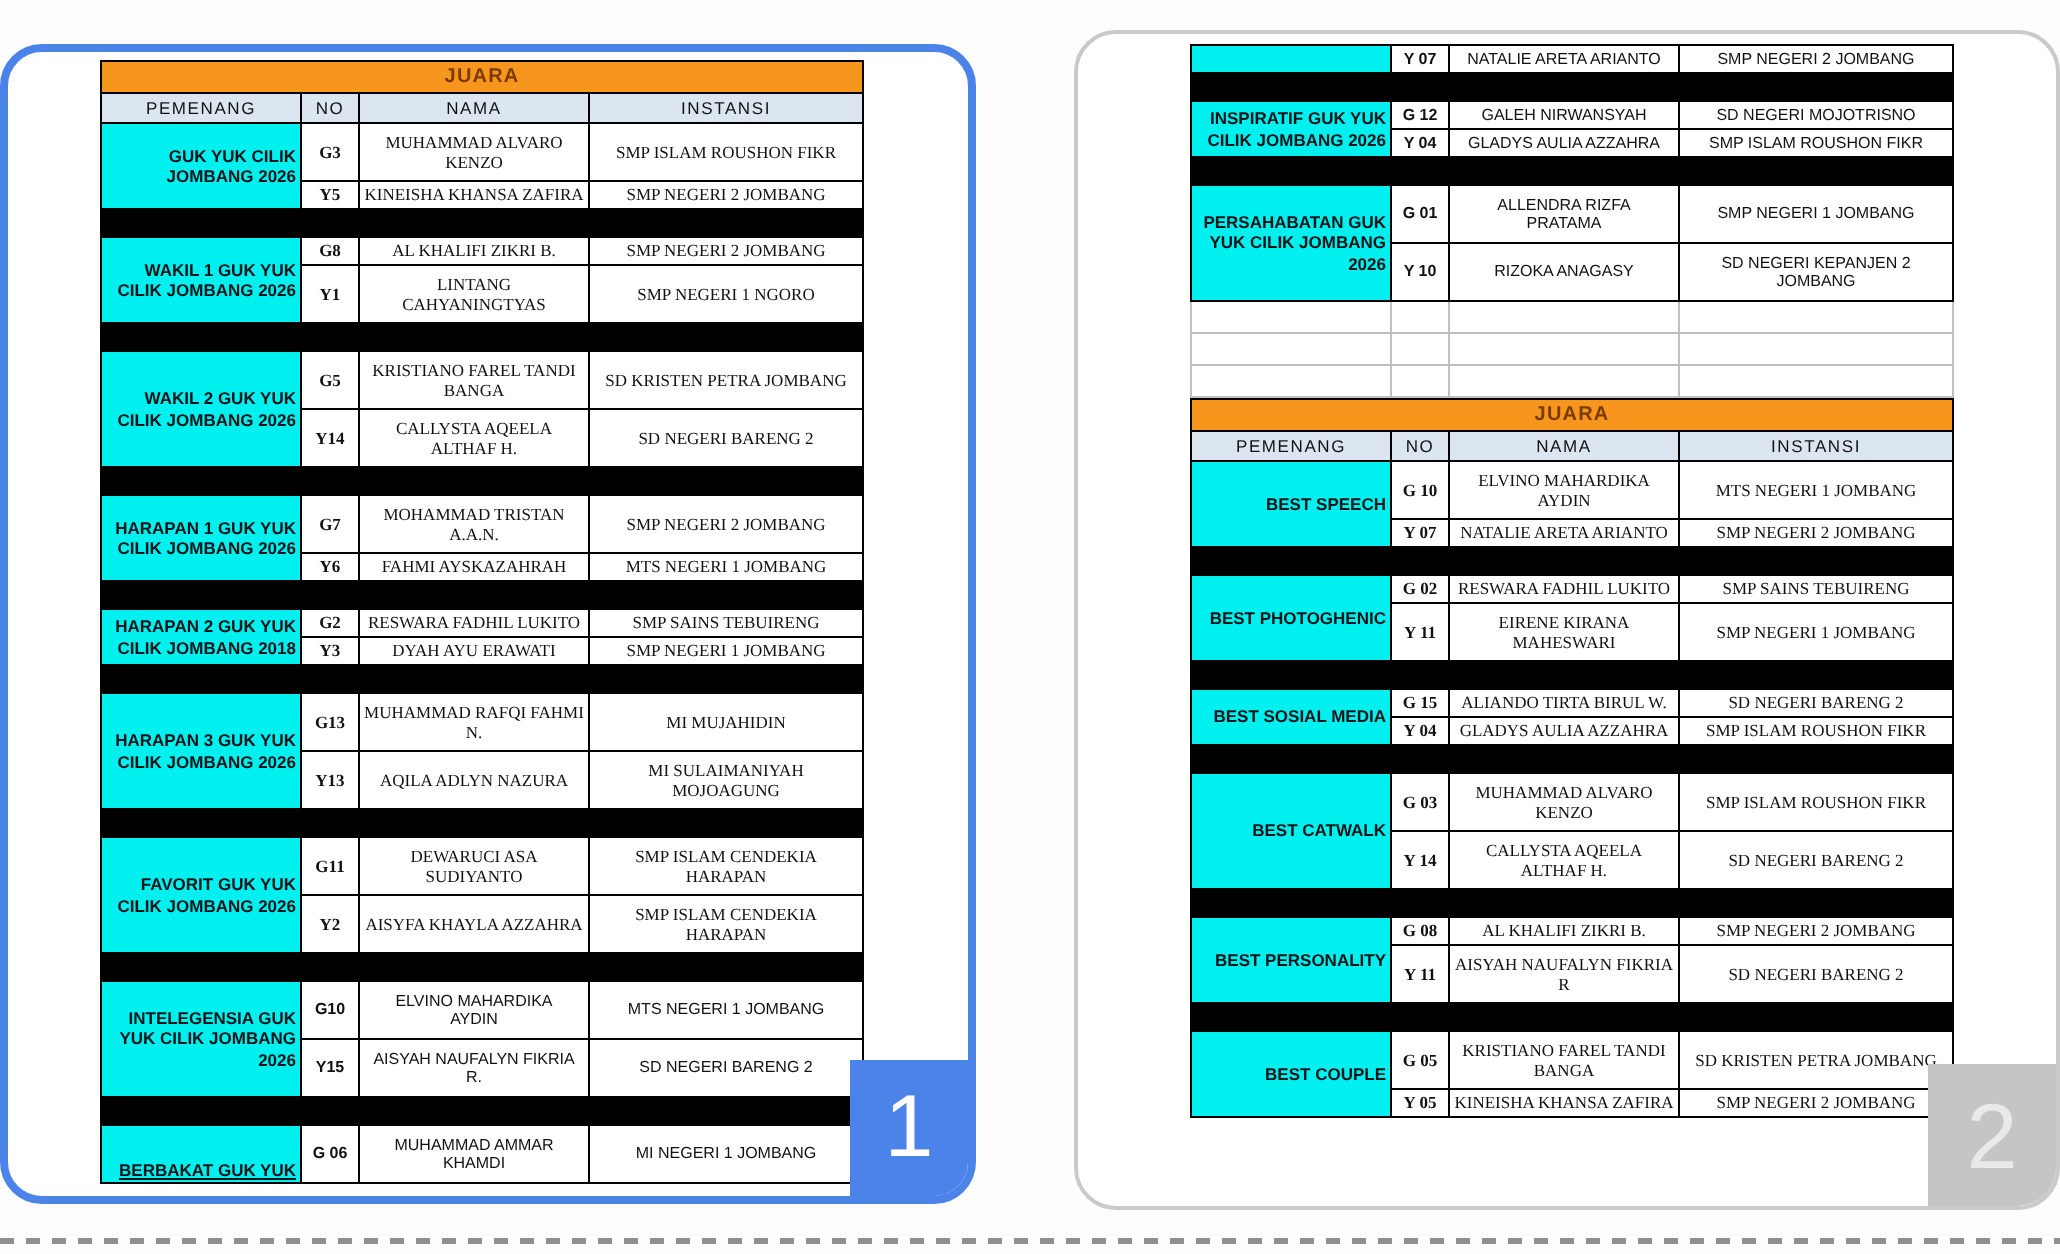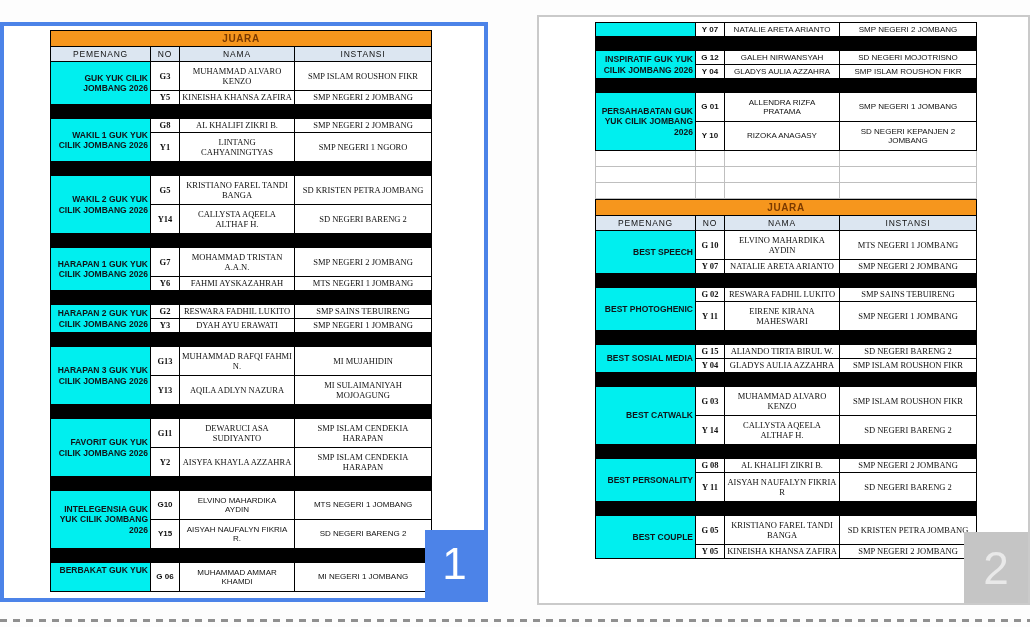--- a/index.html
+++ b/index.html
@@ -1,20 +1,20 @@
 <!DOCTYPE html>
 <html style="--accent: #4C83E8; --orange: #F6961D; --hdrblue: #DCE6F1; --cyan: #00EFEF; --juara: #7B3A00;"><head>
 <meta charset="utf-8">
 <style>
   html,body{margin:0;padding:0;}
   body{
     width:1030px;height:627px;position:relative;background:#FDFDFD;
     font-family:"Liberation Sans",sans-serif;overflow:hidden;
   }
-  .page{position:absolute;background:#FFFFFF;box-sizing:border-box;overflow:hidden;}
+  .page{position:absolute;background:#FFFFFF;box-sizing:border-box;overflow:hidden;border-radius:21px;}
   #page1{left:0;top:22px;width:488px;height:580px;border:4px solid var(--accent,#4C83E8);}
   #page2{left:537px;top:15px;width:493px;height:590px;border:2px solid #CACACA;}
   .tblwrap{position:absolute;}
   #page1 .tblwrap{left:46px;top:4px;width:381px;}
   #page2 .tblwrap{left:56px;top:5px;width:378px;}
   table{border-collapse:collapse;table-layout:fixed;width:100%;}
   td{
     border:1px solid #000;padding:0 2px;text-align:center;vertical-align:middle;
     font-size:8.5px;line-height:1.18;white-space:pre-line;overflow:hidden;color:#111;
   }
@@ -24,21 +24,21 @@
   }
   tr.header-row td{
     background:var(--hdrblue,#DCE6F1);font-weight:normal;font-size:8.5px;
     letter-spacing:.8px;height:14px;font-family:"Liberation Sans",sans-serif;
   }
   td.cat{
     background:var(--cyan,#00EFEF);font-weight:bold;font-size:8.5px;color:#101418;
     font-family:"Liberation Sans",sans-serif;
     text-align:right;
   }
-  td.cat.cut{vertical-align:bottom;padding-bottom:16px;}
+  td.cat.cut{vertical-align:bottom;padding-bottom:1px;text-decoration:underline;}
   tr.sep td{background:#000;border-color:#000;height:13px;padding:0;}
   tr.single{height:14px;}
   tr.tall{height:29px;}
   tr.empty td{border:1px solid #BFBFBF;height:15px;background:#fff;}
   td.no-cell{font-weight:bold;}
   tr.f-serif td.no-cell,tr.f-serif td.nama-cell,tr.f-serif td.instansi-cell{
     font-family:"Liberation Serif",serif;font-size:8.5px;
   }
   tr.f-sans td.no-cell,tr.f-sans td.nama-cell,tr.f-sans td.instansi-cell{
     font-family:"Liberation Sans",sans-serif;font-size:8px;
@@ -136,21 +136,21 @@
           <tr class="single f-serif">
             <td class="no-cell">Y6</td>
             <td class="nama-cell">FAHMI AYSKAZAHRAH</td>
             <td class="instansi-cell">MTS NEGERI 1 JOMBANG</td>
           </tr>
           <tr class="sep">
             <td colspan="4"></td>
           </tr>
           <tr class="single f-serif">
             <td class="cat" rowspan="2">HARAPAN 2 GUK YUK
-CILIK JOMBANG 2026</td>
+CILIK JOMBANG 2018</td>
             <td class="no-cell">G2</td>
             <td class="nama-cell">RESWARA FADHIL LUKITO</td>
             <td class="instansi-cell">SMP SAINS TEBUIRENG</td>
           </tr>
           <tr class="single f-serif">
             <td class="no-cell">Y3</td>
             <td class="nama-cell">DYAH AYU ERAWATI</td>
             <td class="instansi-cell">SMP NEGERI 1 JOMBANG</td>
           </tr>
           <tr class="sep">

